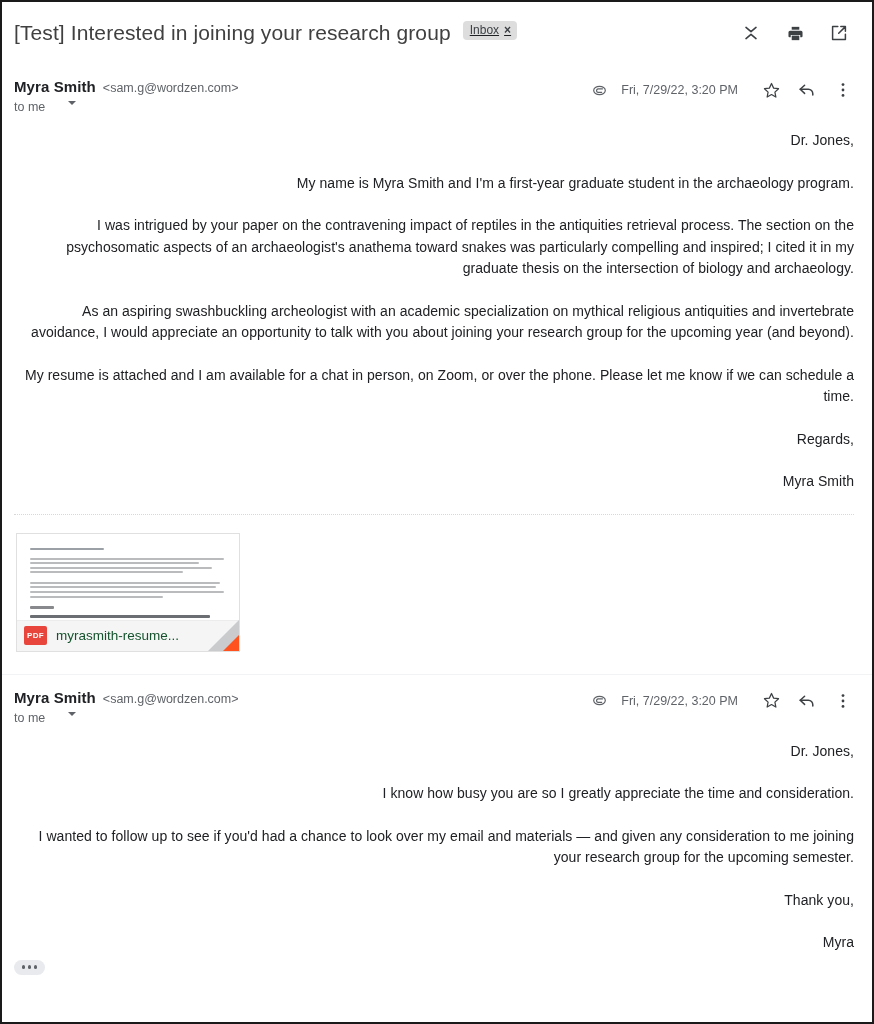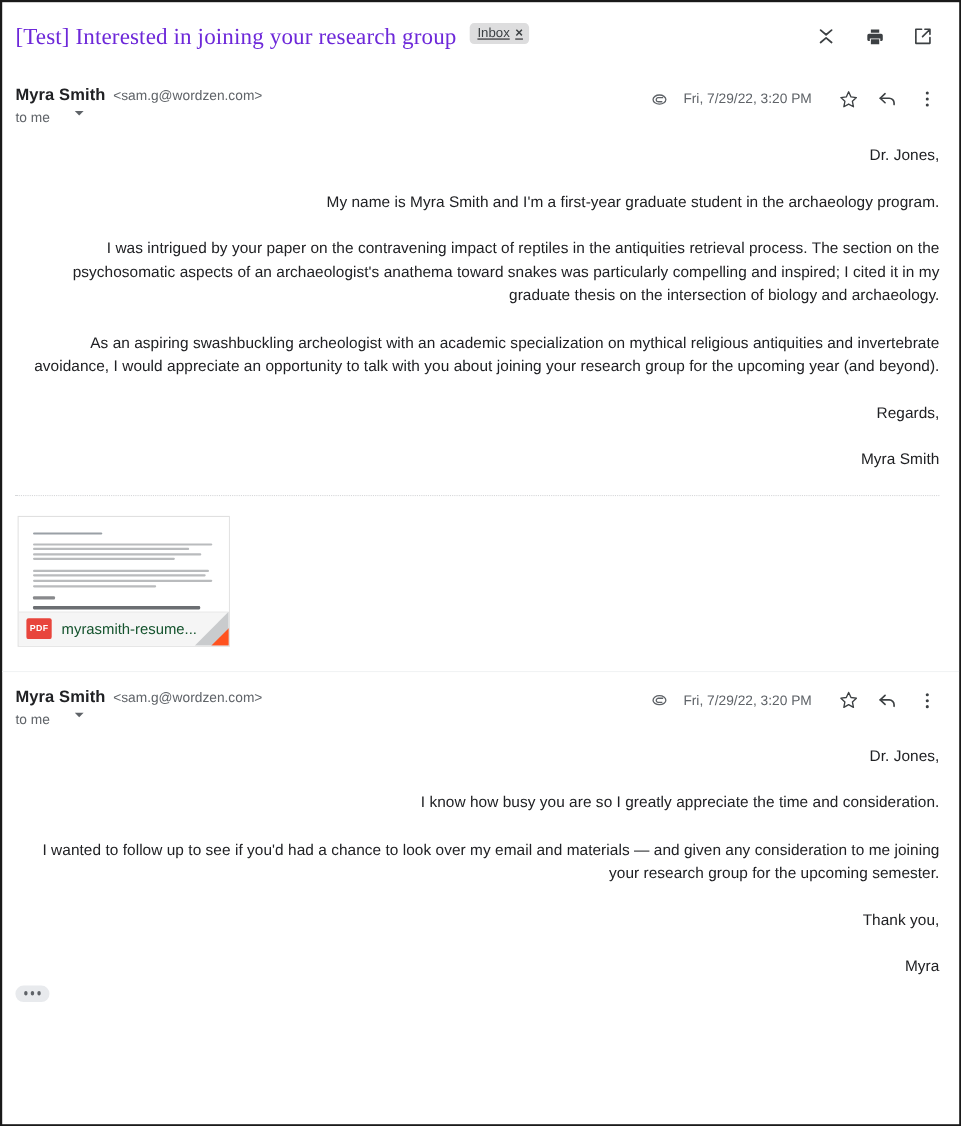--- a/index.html
+++ b/index.html
@@ -29,24 +29,23 @@
     box-sizing: border-box;
     height: 62px;
     padding: 0 18px 0 12px;
     display: flex;
     align-items: center;
   }
   .subject {
     font-size: 21px;
     line-height: 26px;
     font-weight: 400;
-    color: #6d28d9;
+    color: #404040;
     letter-spacing: .1px;
     white-space: nowrap;
-    font-family: Liberation Serif, serif;
   }
   .label-chip {
     display: inline-flex;
     align-items: center;
     gap: 5px;
     background: #ddddde;
     border-radius: 4px;
     padding: 3px 6px 3px 7px;
     margin-left: 12px;
     position: relative;
@@ -170,21 +169,21 @@
   
   .attach-sep {
     margin-top: 2px;
     border-top: 1px dotted #d6d8da;
     height: 0;
   }
   .attach-area {
     padding: 18px 0 22px 2px;
   }
   .attach-card {
-    width: 193px;
+    width: 224px;
     height: 119px;
     border: 1px solid #e0e0e0;
     background: #fff;
     position: relative;
     box-sizing: border-box;
     overflow: hidden;
   }
   .attach-preview {
     position: absolute;
     left: 0; right: 0; top: 0;
@@ -370,20 +369,21 @@
           </svg>
         </span>
       </div>
     </div>
 
     <div class="msg-body">
       <p>Dr. Jones,</p>
       <p>My name is Myra Smith and I'm a first-year graduate student in the archaeology program.</p>
       <p>I was intrigued by your paper on the contravening impact of reptiles in the antiquities retrieval process. The section on the psychosomatic aspects of an archaeologist's anathema toward snakes was particularly compelling and inspired; I cited it in my graduate thesis on the intersection of biology and archaeology.</p>
       <p>As an aspiring swashbuckling archeologist with an academic specialization on mythical religious antiquities and invertebrate avoidance, I would appreciate an opportunity to talk with you about joining your research group for the upcoming year (and beyond).</p>
+      <p>My resume is attached and I am available for a chat in person, on Zoom, or over the phone. Please let me know if we can schedule a time.</p>
       <p>Regards,</p>
       <p>Myra Smith</p>
     </div>
 
     <div class="attach-sep"></div>
 
     <div class="attach-area">
       <div class="attach-card">
         <div class="attach-preview">
           <div class="prev-head"></div>

